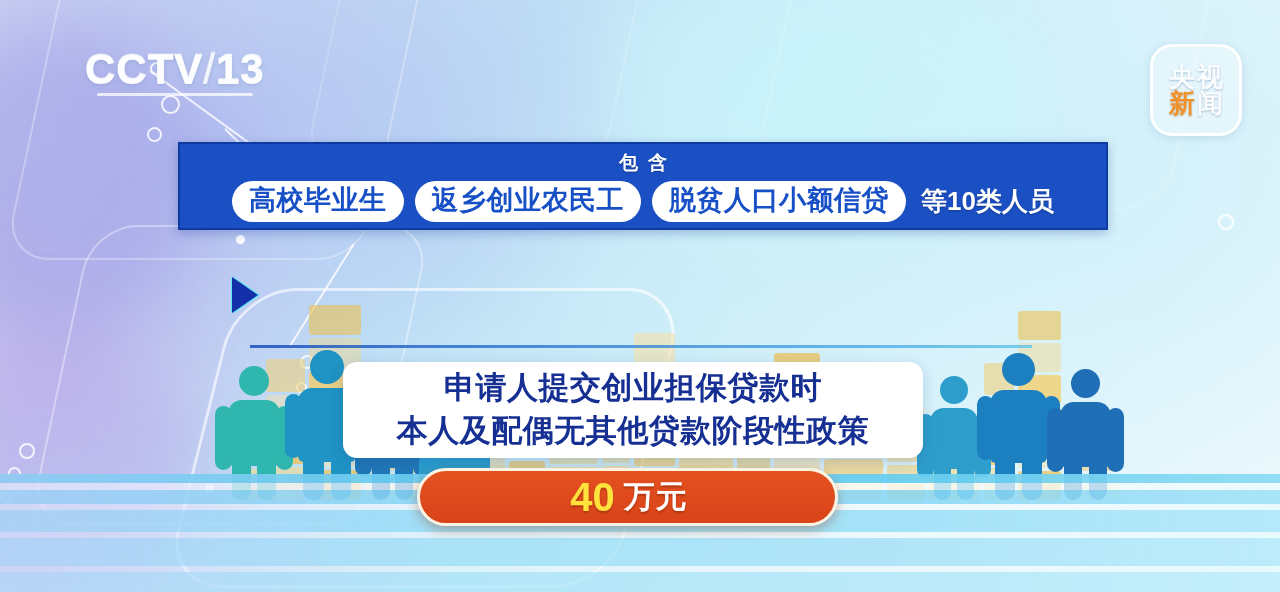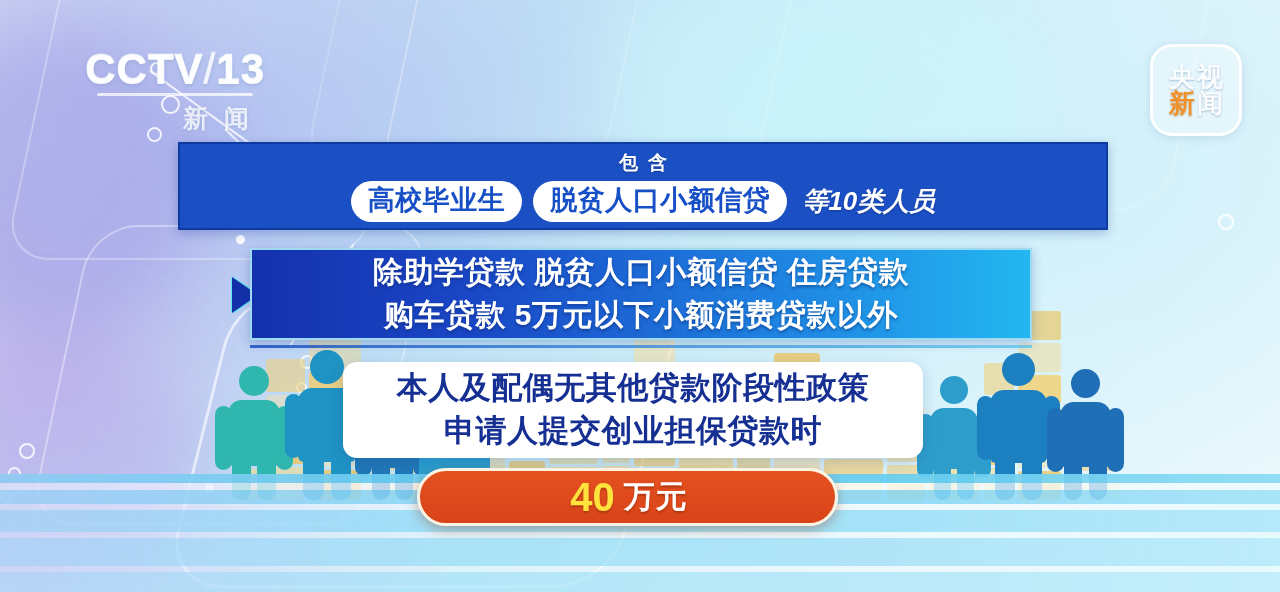--- a/index.html
+++ b/index.html
@@ -82,21 +82,21 @@
         rgba(160,224,248,.75) 64px, rgba(160,224,248,.75) 92px,
         rgba(255,255,255,.40) 92px, rgba(255,255,255,.40) 98px,
         rgba(170,228,249,.70) 98px, rgba(170,228,249,.70) 118px);
   }
   .waterbands:after{
     content:"";position:absolute;inset:0;
     background:linear-gradient(90deg,rgba(190,200,245,.45),rgba(255,255,255,0) 35%,rgba(255,255,255,0) 70%,rgba(205,245,252,.35));
   }
 
   
-  .cctv{position:absolute;left:85px;top:48px;width:180px;height:90px;text-align:right;
+  .cctv{position:absolute;left:85px;top:48px;width:180px;height:90px;text-align:left;
         pointer-events:none;}
   .cctv .mark{
     font-size:42px;font-weight:700;letter-spacing:1px;
     color:rgba(255,255,255,.80);
     text-shadow:0 1px 0 rgba(255,255,255,.9), 0 2px 4px rgba(120,150,190,.45);
     -webkit-text-stroke:1px rgba(255,255,255,.55);
     line-height:1;
   }
   .cctv .mark .slash{font-weight:300;opacity:.85;}
   .cctv .underline{height:3px;margin:3px 12px 0;background:rgba(255,255,255,.75);border-radius:2px;}
@@ -136,21 +136,21 @@
     text-indent:10px;margin-top:6px;
     text-shadow:0 1px 2px rgba(0,0,0,.25);
   }
   .pill-row{display:flex;align-items:center;justify-content:center;gap:11px;margin-top:5px;}
   .pill{
     background:#fff;border-radius:22px;padding:3px 17px 5px;
     color:#1750c6;font-size:27px;font-weight:700;letter-spacing:.5px;line-height:1.22;
     white-space:nowrap;
   }
   .etc{color:#fff;font-size:26px;font-weight:700;white-space:nowrap;margin-left:4px;
-       text-shadow:0 1px 2px rgba(0,0,0,.25);font-style:italic;}
+       text-shadow:0 1px 2px rgba(0,0,0,.25);}
 
   
   .panel2{
     position:absolute;left:250px;top:248px;width:782px;height:92px;
     background:linear-gradient(90deg,#1431ad 0%,#1a47c6 28%,#1f8ae4 72%,#23b7f0 100%);
     border:2px solid #9fd9f2;
     box-shadow:0 3px 10px rgba(20,60,150,.28);
     display:flex;flex-direction:column;align-items:center;justify-content:center;
   }
   .panel2 .ln{
@@ -398,54 +398,50 @@
         </div>
       <div class="waterbands"></div>
     </div>
   </div>
 
   <div class="cctv">
     <div class="mark">
       <span>CCTV</span><span class="slash">/</span><span>13</span>
     </div>
     <div class="underline"></div>
-    <div class="sub">新闻</div>
   </div>
 
   <div class="cctvnews">
     <div class="row">
       <span>央</span>
       <span>视</span>
     </div>
     <div class="row">
       <span class="hl">新</span>
       <span>闻</span>
     </div>
   </div>
 
 
   <div class="panel1">
     <div class="sub">包含</div>
     <div class="pill-row">
       <div class="pill">高校毕业生</div>
+      <div class="pill">返乡创业农民工</div>
       <div class="pill">脱贫人口小额信贷</div>
       <div class="etc">等10类人员</div>
     </div>
   </div>
 
   <div class="arrow"></div>
-  <div class="panel2">
-    <div class="ln">除助学贷款  脱贫人口小额信贷  住房贷款</div>
-    <div class="ln">购车贷款  5万元以下小额消费贷款以外</div>
-  </div>
   <div class="panel2-underline"></div>
 
   <div class="panel3">
+    <div class="ln">申请人提交创业担保贷款时</div>
     <div class="ln">本人及配偶无其他贷款阶段性政策</div>
-    <div class="ln">申请人提交创业担保贷款时</div>
   </div>
 
   <div class="badge">
     <span class="num">40</span>
     <span class="t">万元</span>
   </div>
 
 </div>
 
 </body></html>

